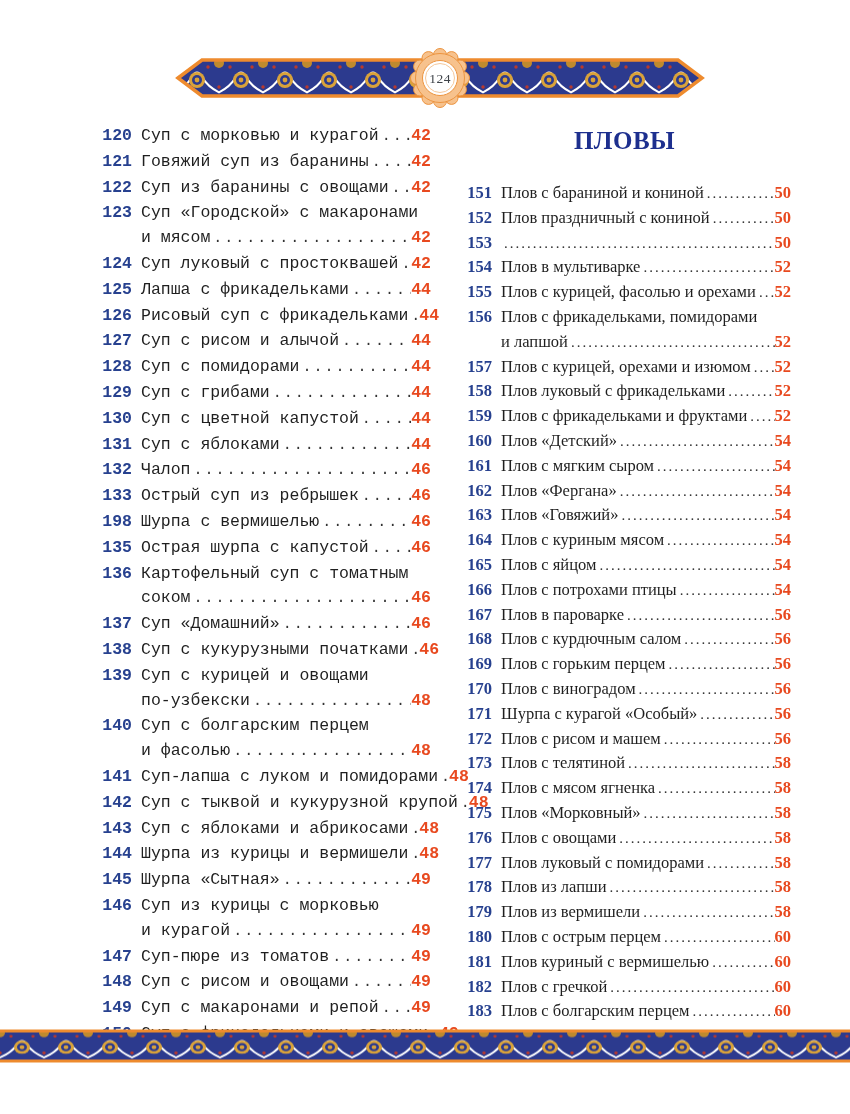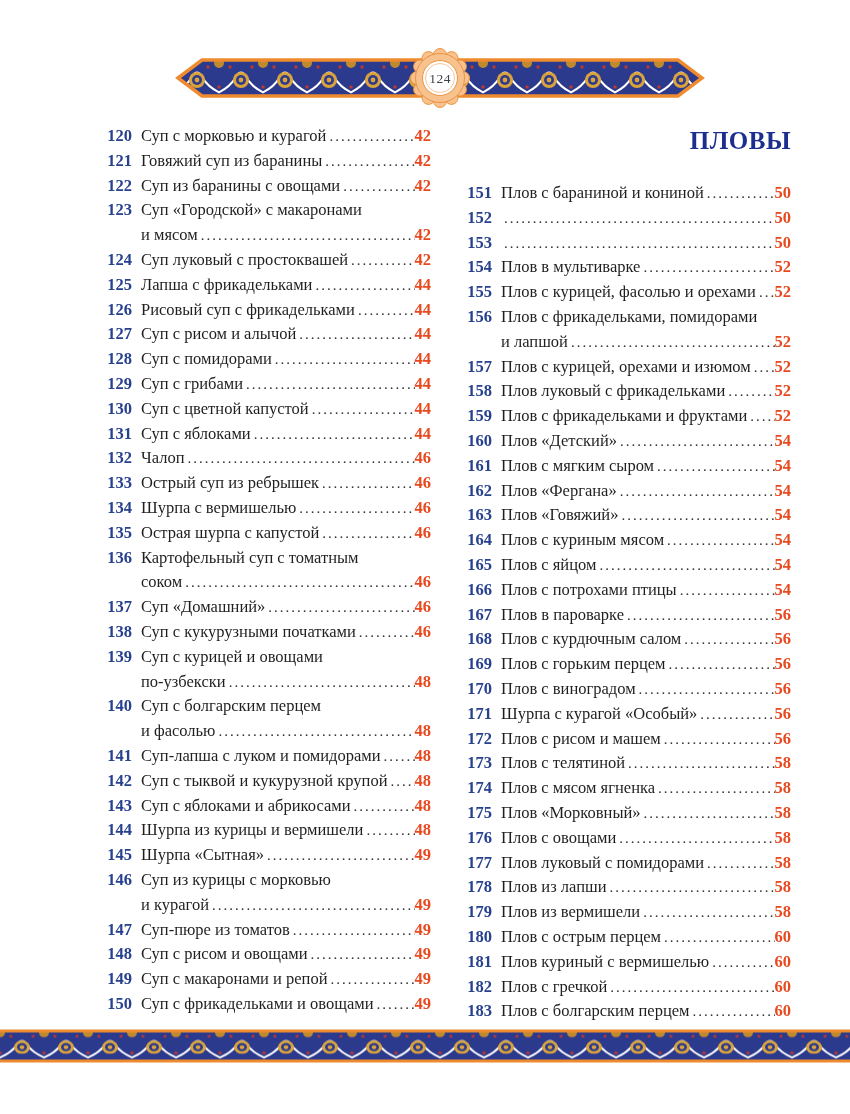--- a/index.html
+++ b/index.html
@@ -23,25 +23,25 @@
     font-family:"Liberation Serif","DejaVu Serif",serif;
     overflow:hidden;
   }
   .header-band{position:absolute;left:175px;top:44px;}
   .footer-band{position:absolute;left:0;top:1029px;}
   .medallion-text{
     font-family:"Liberation Serif","DejaVu Serif",serif;
     font-size:13.5px;fill:#3f4349;letter-spacing:0.5px;
   }
   .col{position:absolute;top:124px;width:333px;}
-  .col-left{left:98px;}
+  .col-left{left:98px;font-family:Liberation Mono, monospace;}
   .col-right{left:458px;}
   .section-title{
     margin:2px 0 25px 0;
-    text-align:right;
+    text-align:center;
     font-size:25px;
     font-weight:700;
     letter-spacing:0.5px;
     color:var(--section-header);
     line-height:30px;
   }
   .entry{display:flex;align-items:flex-start;}
   .num{
     flex:0 0 34px;
     text-align:right;
@@ -258,21 +258,21 @@
         <span class="num">133</span>
         <span class="entry-body">
           <span class="line">
             <span class="txt">Острый суп из ребрышек</span>
             <span class="leader"></span>
             <span class="pg">46</span>
           </span>
         </span>
       </div>
       <div class="entry">
-        <span class="num">134</span>
+        <span class="num">198</span>
         <span class="entry-body">
           <span class="line">
             <span class="txt">Шурпа с вермишелью</span>
             <span class="leader"></span>
             <span class="pg">46</span>
           </span>
         </span>
       </div>
       <div class="entry">
         <span class="num">135</span>
@@ -458,20 +458,21 @@
               <span class="txt">Плов с бараниной и кониной</span>
               <span class="leader"></span>
               <span class="pg">50</span>
             </span>
           </span>
         </div>
         <div class="entry">
           <span class="num">152</span>
           <span class="entry-body">
             <span class="line">
+              <span class="txt">Плов праздничный с кониной</span>
               <span class="leader"></span>
               <span class="pg">50</span>
             </span>
           </span>
         </div>
         <div class="entry">
           <span class="num">153</span>
           <span class="entry-body">
             <span class="line">
               <span class="leader"></span>

